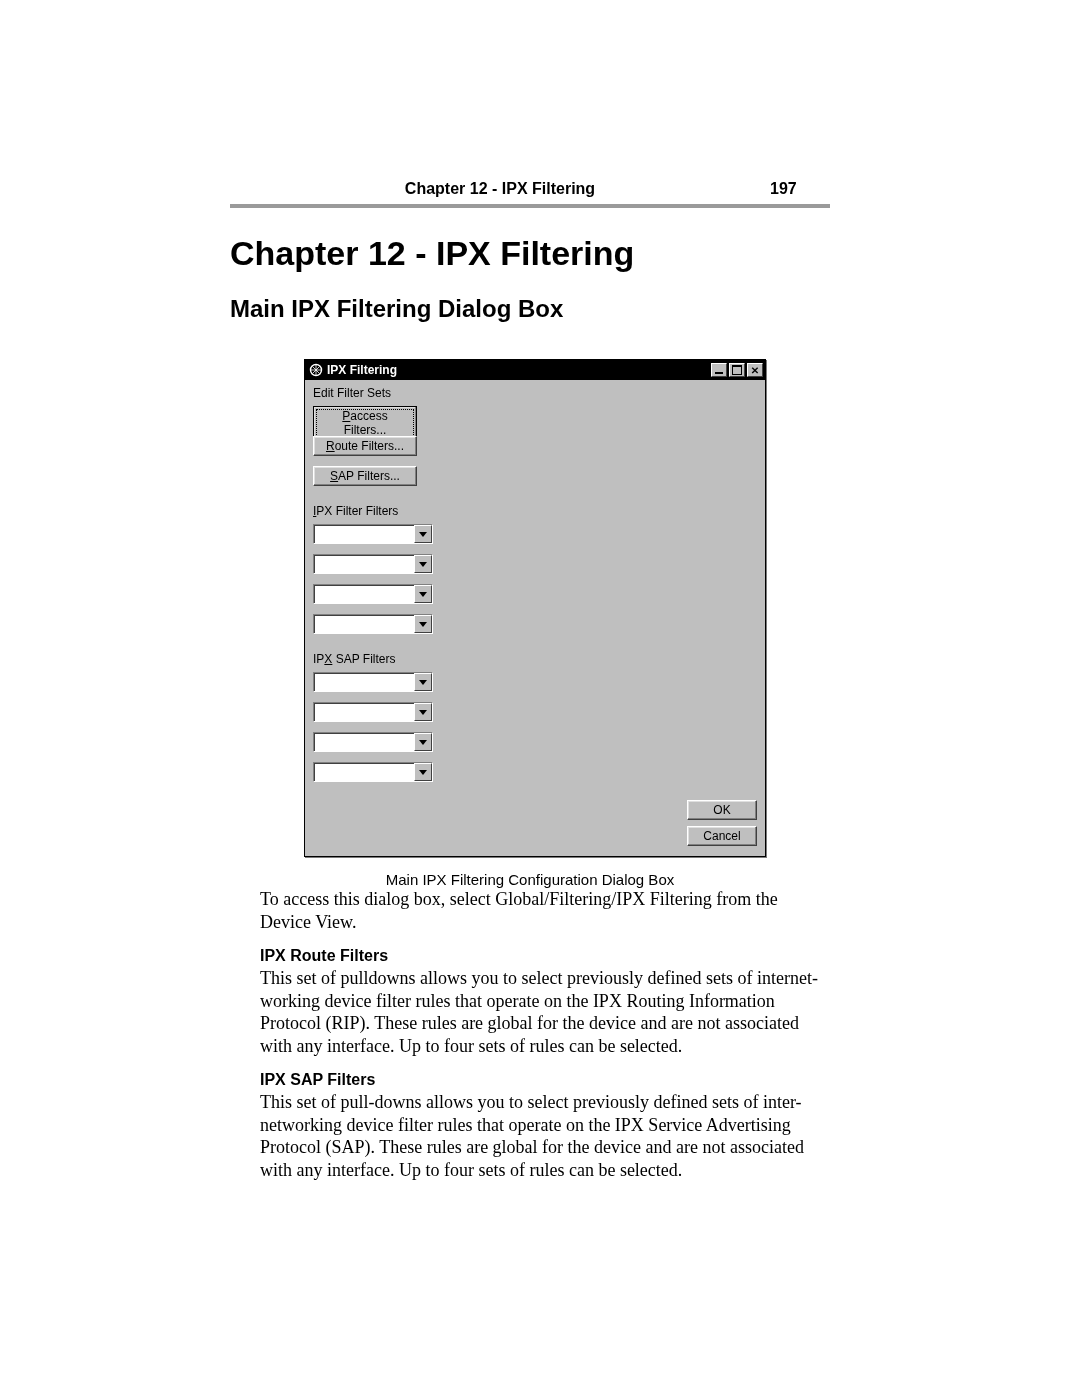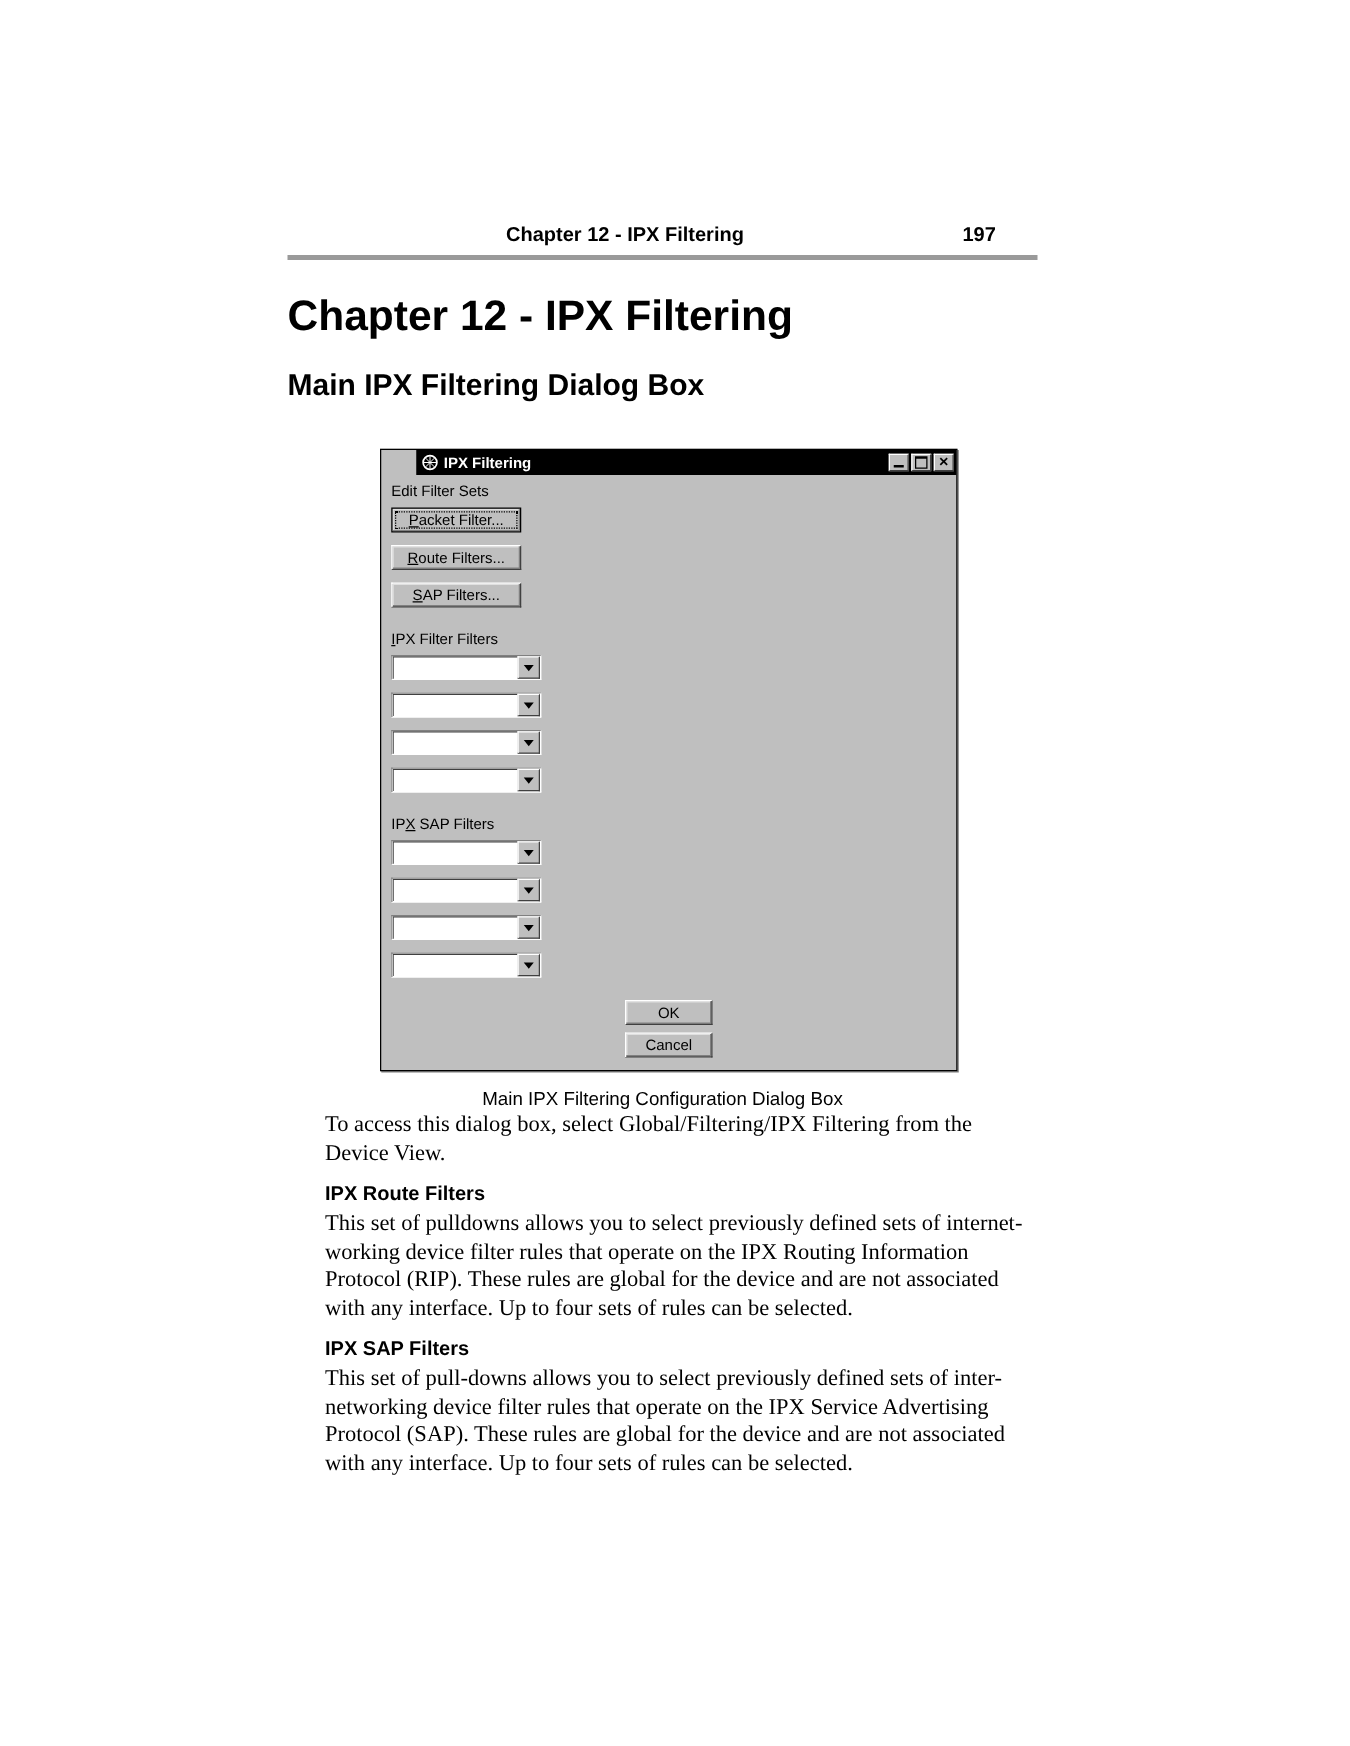--- a/index.html
+++ b/index.html
@@ -51,21 +51,20 @@
     font-size: 12px;
     box-shadow: 1px 1px 0 #7a7a7a;
   }
   .titlebar {
     background: #000;
     color: #fff;
     display: flex;
     align-items: center;
     height: 20px;
     padding: 0 2px 0 4px;
-    margin-left: 28px;
   }
   .titlebar .app-icon {
     width: 14px; height: 14px; margin-right: 4px;
     display: inline-flex; align-items: center; justify-content: center;
   }
   .titlebar .app-icon svg { display:block; }
   .titlebar .caption { font-weight: bold; font-size: 12px; flex: 1; }
   .titlebar .winbtns { display: flex; gap: 2px; }
   .winbtn {
     width: 16px; height: 14px;
@@ -78,21 +77,21 @@
     box-sizing: border-box;
   }
   .dlg-body {
     padding: 6px 8px 10px 8px;
     display: flex;
     gap: 8px;
     flex-direction: column;
   }
   .left-col { width: 104px; }
   .mid-col, .right-col { width: 130px; }
-  .act-col { flex: 1; display: flex; flex-direction: column; align-items: center; gap: 6px; padding-top: 0px; }
+  .act-col { flex: 1; display: flex; flex-direction: column; align-items: flex-end; gap: 6px; padding-top: 0px; }
 
   .col-label {
     display: block;
     height: 20px;
     font-size: 12px;
     text-align: left;
     white-space: nowrap;
   }
   .und { text-decoration: underline; }
 
@@ -187,21 +186,21 @@
             </span>
           <span class="winbtn">✕</span>
         </span>
       </div>
 
       <div class="dlg-body">
 
         <div class="left-col">
           <span class="col-label">Edit Filter Sets</span>
           <div class="btn-row">
-            <span class="win-btn wide focus"><span class="und">P</span><span>acket Filter...</span></span>
+            <span class="win-btn wide focus"><span class="und">P</span><span>access Filters...</span></span>
           </div>
           <div class="btn-row">
             <span class="win-btn wide"><span class="und">R</span><span>oute Filters...</span></span>
           </div>
           <div class="btn-row">
             <span class="win-btn wide"><span class="und">S</span><span>AP Filters...</span></span>
           </div>
         </div>
 
         <div class="mid-col">

